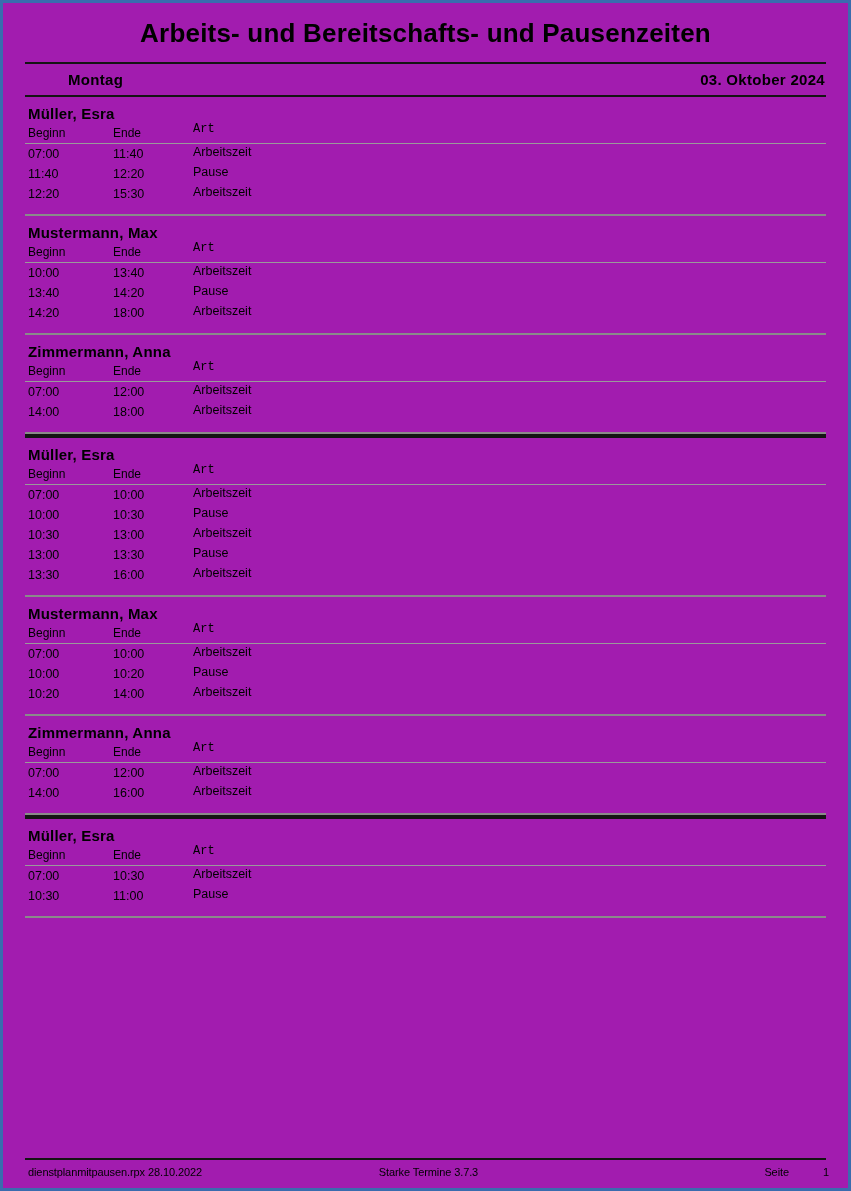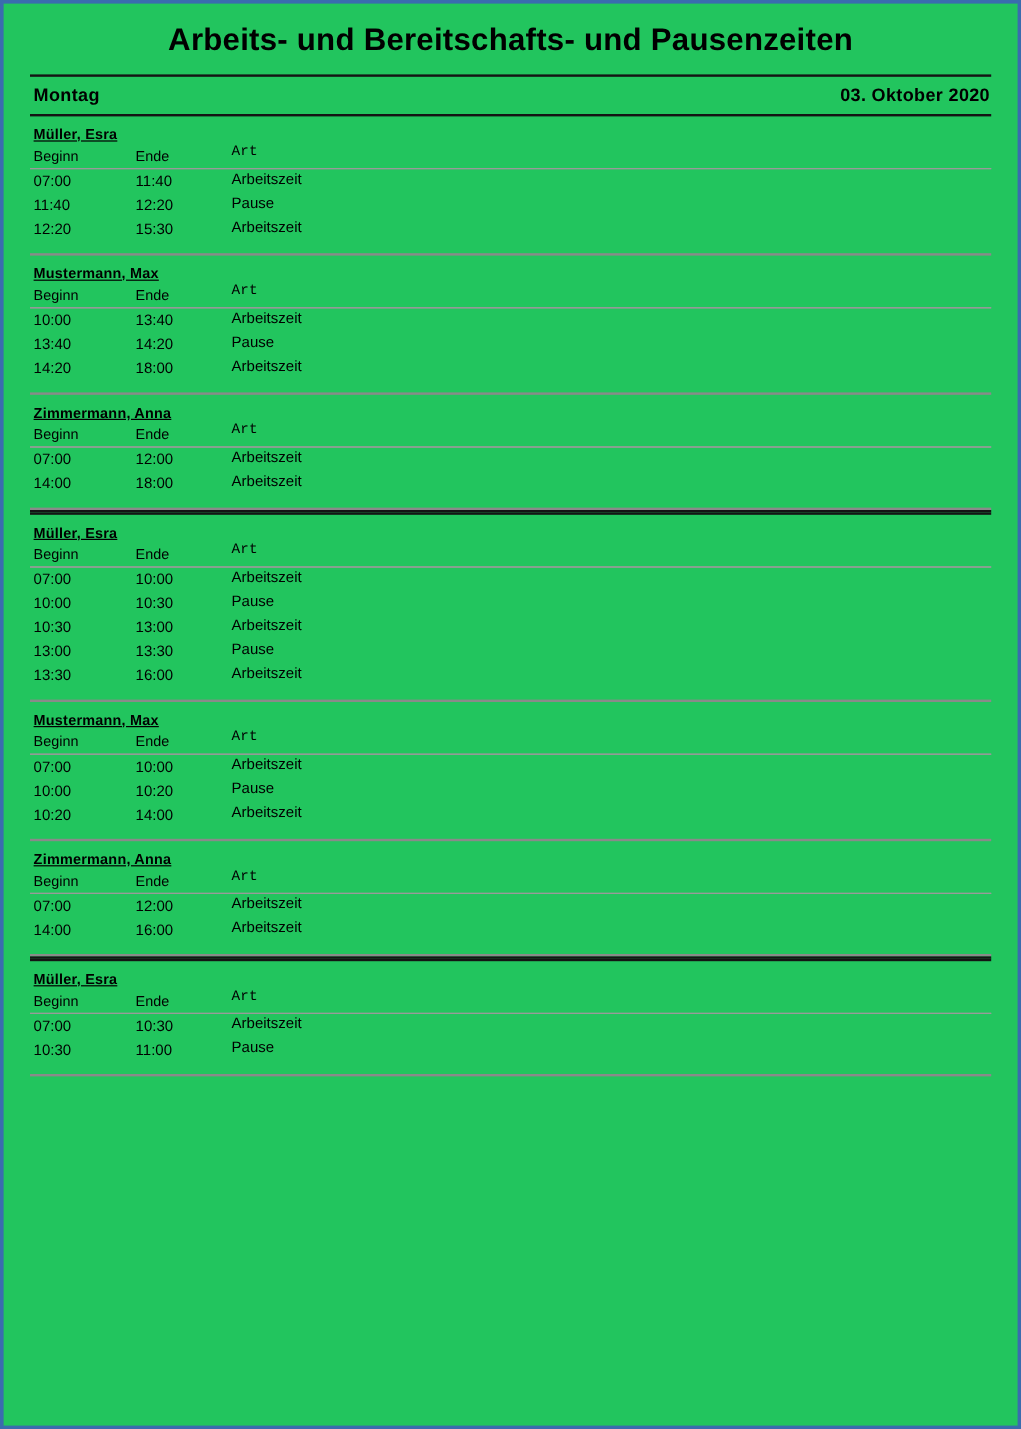--- a/index.html
+++ b/index.html
@@ -13,21 +13,21 @@
     -webkit-font-smoothing: none;
   }
 
   
   .page {
     position: relative;
     width: 851px;
     height: 1191px;
     box-sizing: border-box;
     border: 3px solid #3a6cae;
-    background: #22c55e;
+    background: #a21caf;
     overflow: hidden;
   }
   .page-inner {
     position: absolute;
     left: 0; top: 0; right: 0; bottom: 0;
     padding: 0 22px;
     box-sizing: border-box;
   }
 
   
@@ -57,35 +57,35 @@
   
   .day-header {
     display: flex;
     justify-content: space-between;
     align-items: baseline;
     font-size: 15px;
     font-weight: bold;
     color: #000;
     padding: 7px 1px 7px 3px;
     letter-spacing: 0.3px;
+    margin-left: 40px;
   }
   .day-name { white-space: nowrap; }
   .day-date { white-space: nowrap; }
 
   
   .employee {
     padding-top: 6px;
   }
   .employee-name {
-    font-size: 12px;
+    font-size: 15px;
     font-weight: bold;
     color: #000;
     padding: 2px 0 4px 3px;
     letter-spacing: 0.2px;
-    text-decoration: underline;
   }
 
   .time-table {
     width: 100%;
     border-collapse: collapse;
     table-layout: fixed;
   }
   .time-table col.c-begin { width: 85px; }
   .time-table col.c-end   { width: 80px; }
   .time-table col.c-art   { width: auto; }
@@ -163,21 +163,21 @@
 <div class="page" style="border-color: rgb(58, 108, 174);">
   <div class="page-inner">
 
     <div class="report-title">Arbeits- und Bereitschafts- und Pausenzeiten</div>
 
     <div id="days-container">
         <div class="day-section">
           <div class="rule-black"></div>
           <div class="day-header">
             <span class="day-name">Montag</span>
-            <span class="day-date">03. Oktober 2020</span>
+            <span class="day-date">03. Oktober 2024</span>
           </div>
           <div class="rule-black"></div>
           <div class="employee">
             <div class="employee-name">Müller, Esra</div>
             <table class="time-table">
               <colgroup>
                 <col class="c-begin">
                 <col class="c-end">
                 <col class="c-art">
               </colgroup>
@@ -447,13 +447,24 @@
               </tbody>
             </table>
             <div class="block-end-gap"></div>
           </div>
           <div class="rule-gray"></div>
         </div>
       </div>
 
   </div>
 
+  <div class="footer">
+    <div class="footer-rule"></div>
+    <div class="footer-row">
+      <div class="footer-left">dienstplanmitpausen.rpx 28.10.2022</div>
+      <div class="footer-center">Starke Termine 3.7.3</div>
+      <div class="footer-right">
+        <span>Seite</span>
+        <span>1</span>
+      </div>
+    </div>
+  </div>
 </div>
 
 </body></html>

